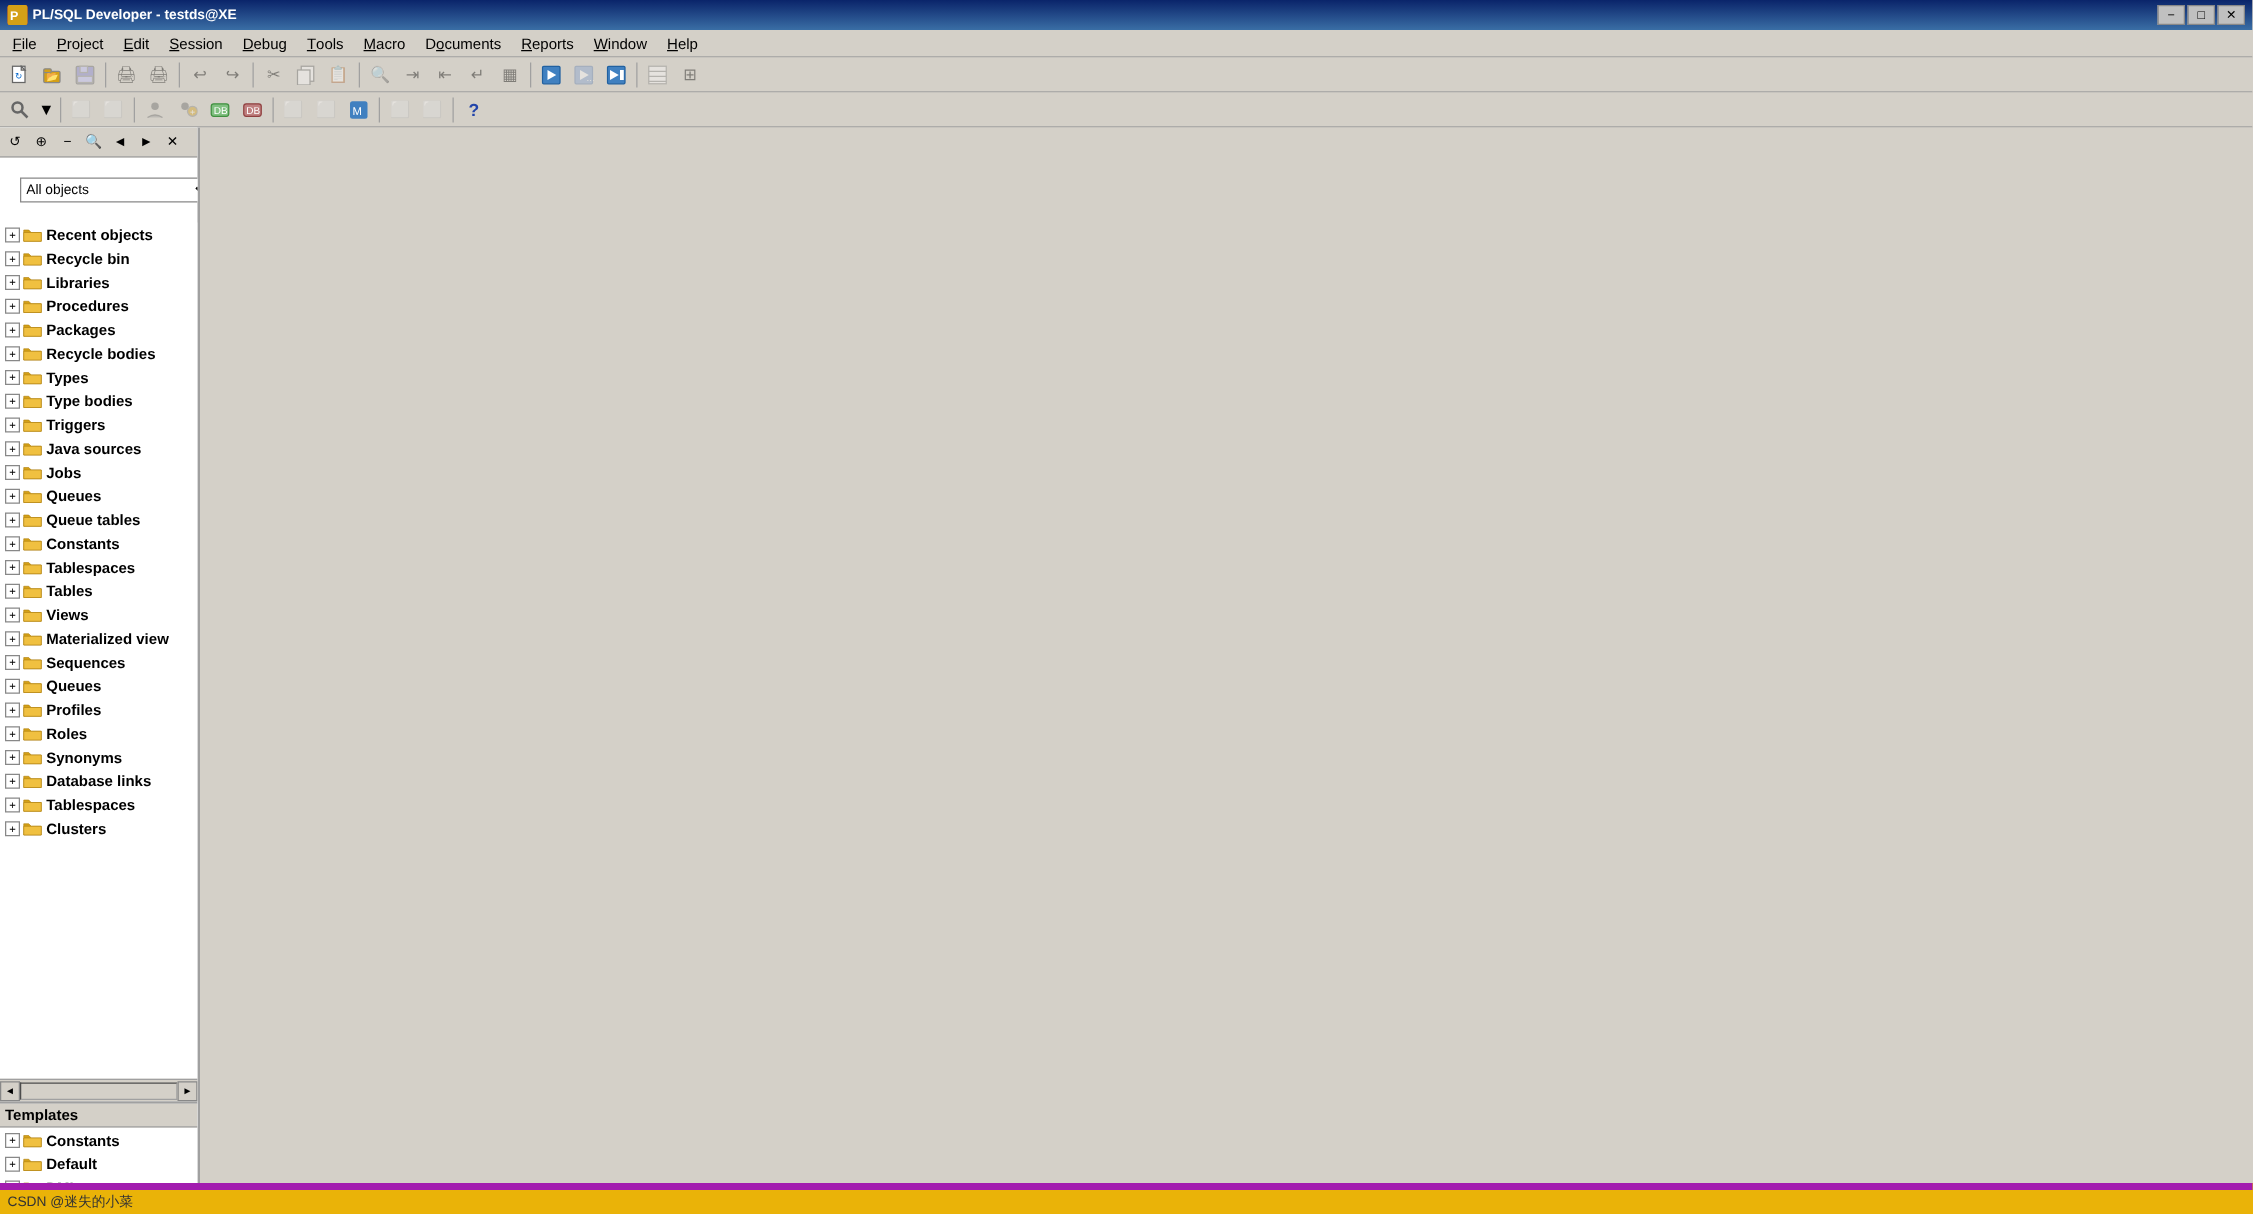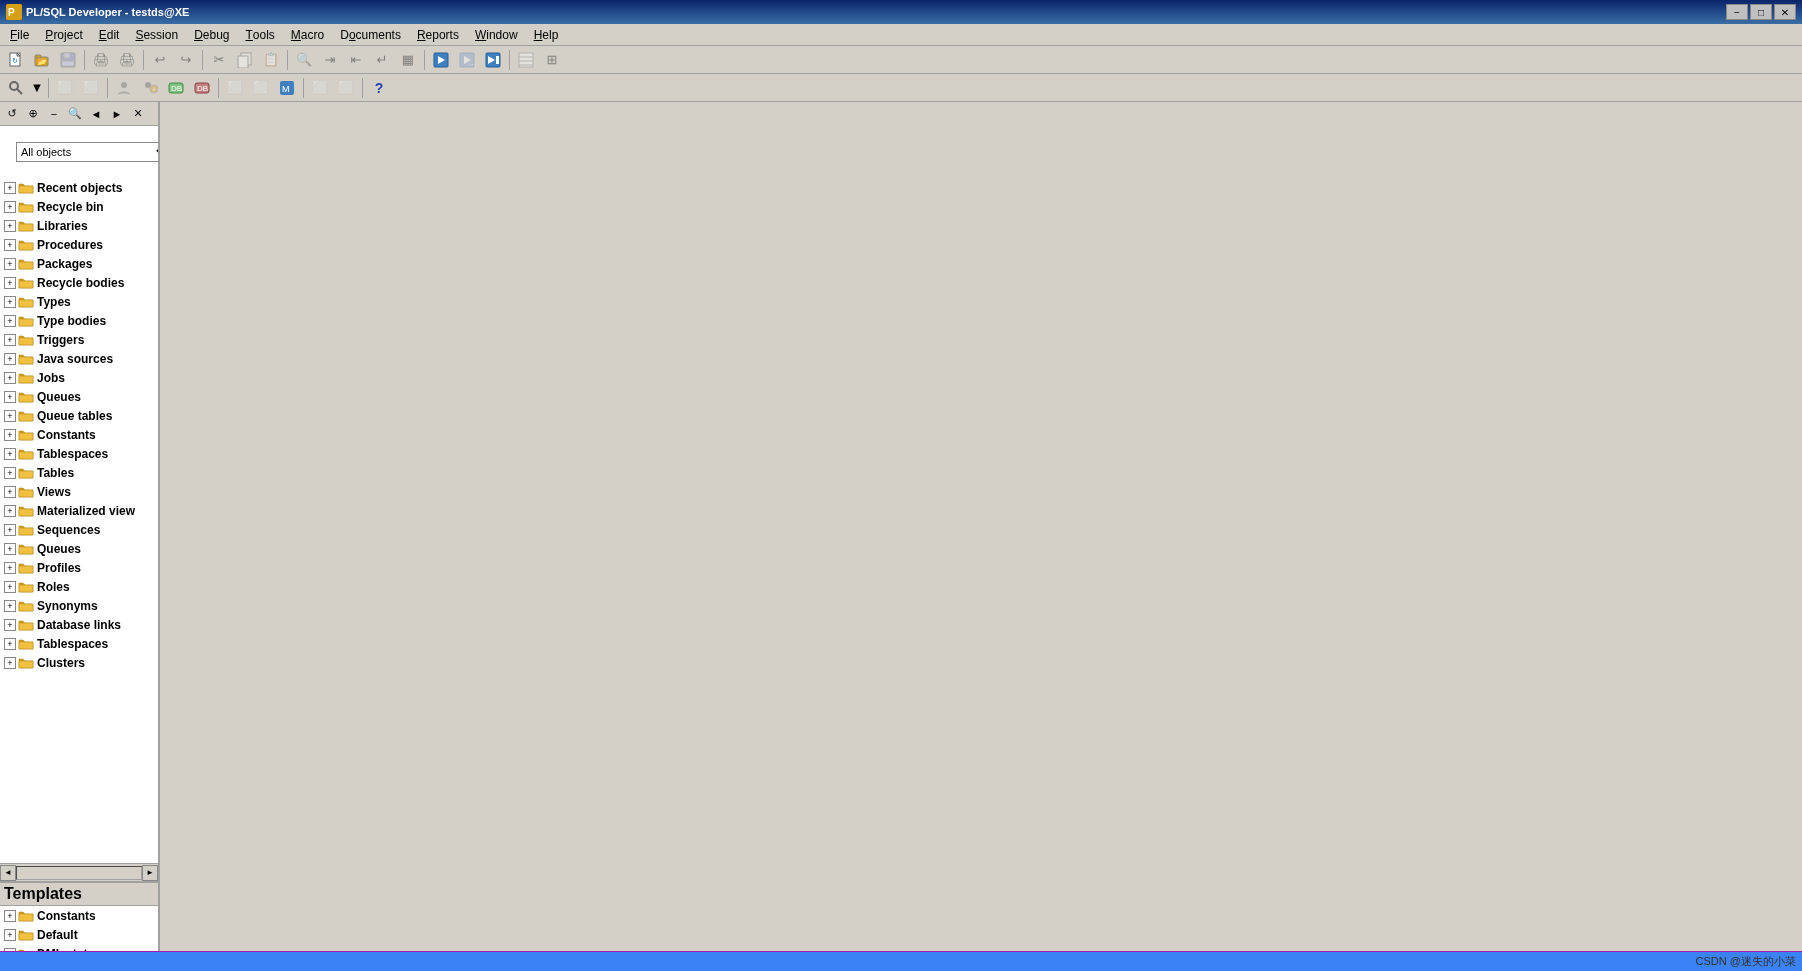--- a/index.html
+++ b/index.html
@@ -216,21 +216,21 @@
     
     #templates-panel {
       border-top: 2px solid #a0a0a0;
       background: white;
       height: 90px;
     }
     #templates-header {
       background: #d4d0c8;
       border-bottom: 1px solid #a0a0a0;
       padding: 2px 4px;
-      font-size: 16px;
+      font-size: 12px;
       font-weight: bold;
     }
     #templates-tree {
       overflow-y: auto;
       height: calc(90px - 20px - 18px);
     }
     #templates-hscroll {
       height: 18px;
       background: #d4d0c8;
       border-top: 1px solid #a0a0a0;
@@ -245,25 +245,25 @@
     }
 
     
     #status-bar {
       position: absolute;
       bottom: 0;
       right: 0;
       font-size: 11px;
       color: #333;
       padding: 2px 6px;
-      background: #3b82f6;
-      border-top: 1px solid #a21caf;
+      background: #eab308;
+      border-top: 6px solid #a21caf;
       width: 100%;
       display: flex;
-      justify-content: flex-end;
+      justify-content: flex-start;
     }
 
     
     #tree-container::-webkit-scrollbar { width: 14px; }
     #tree-container::-webkit-scrollbar-track { background: #d4d0c8; }
     #tree-container::-webkit-scrollbar-thumb { background: #b0b0b0; border: 1px solid #888; }
   </style>
 </head>
 <body>
 

